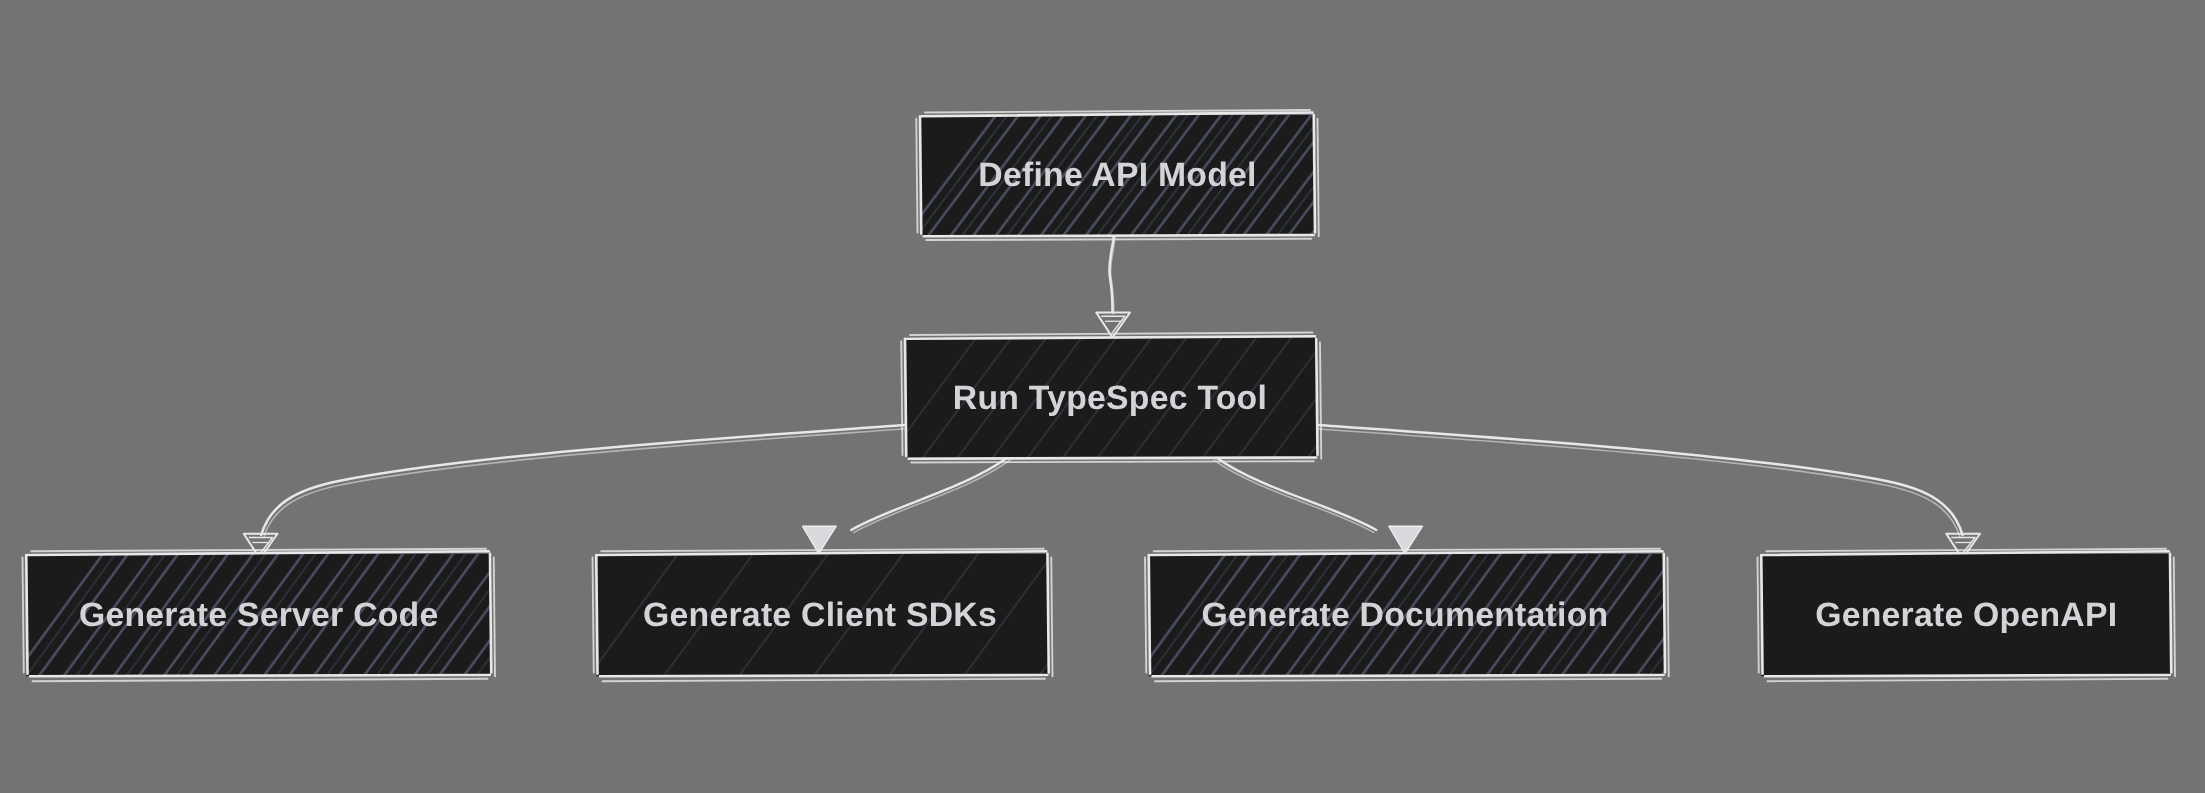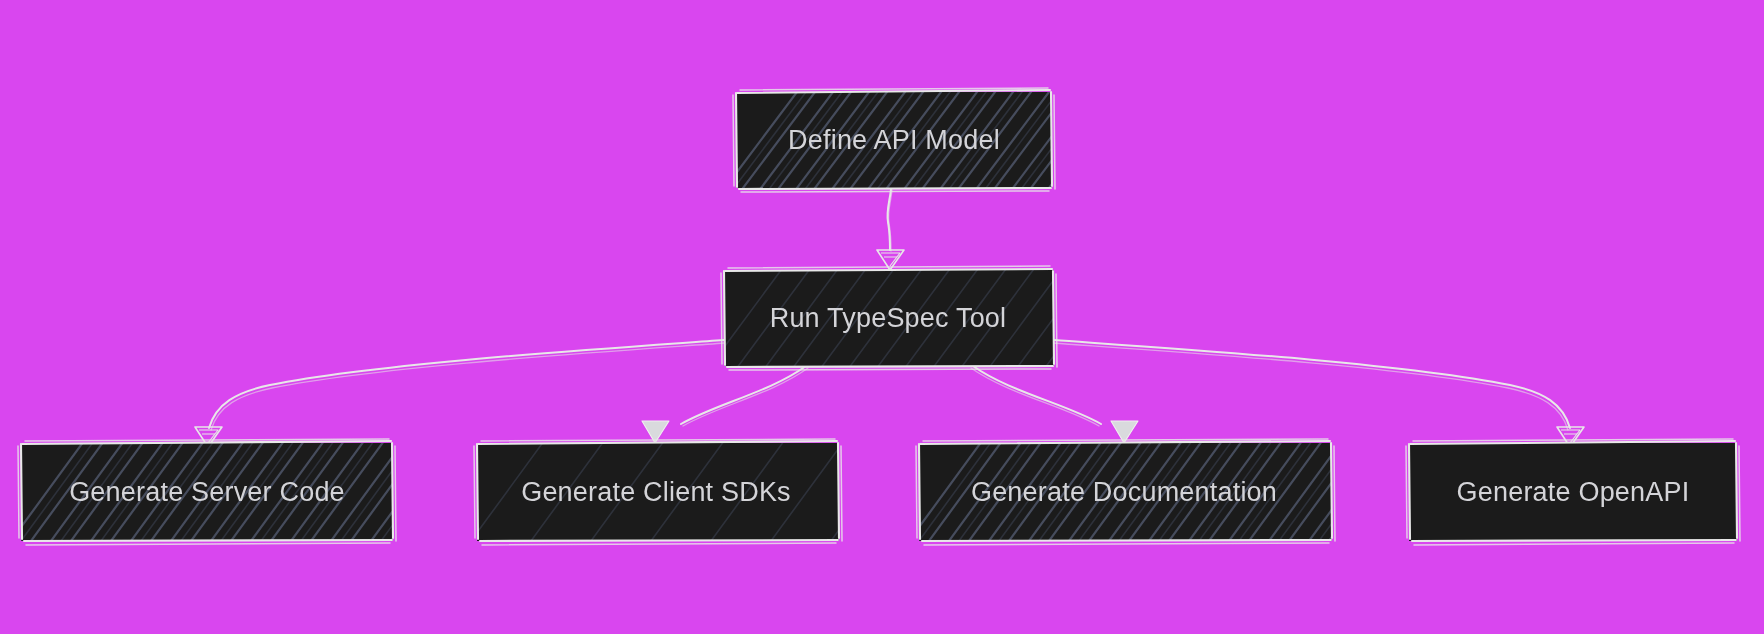--- a/index.html
+++ b/index.html
@@ -5,23 +5,24 @@
 <style>
   html, body {
     margin: 0;
     padding: 0;
     background: #2a303c;
   }
   #stage {
     position: relative;
     width: 1764px;
     height: 634px;
-    background: #d946ef;
+    background: #737373;
     overflow: hidden;
     font-family: "Liberation Sans", "DejaVu Sans", sans-serif;
+    font-weight: bold;
   }
   #diagram-svg {
     position: absolute;
     inset: 0;
     width: 1764px;
     height: 634px;
     display: block;
   }
   .node-label {
     font-family: "Liberation Sans", "DejaVu Sans", sans-serif;

